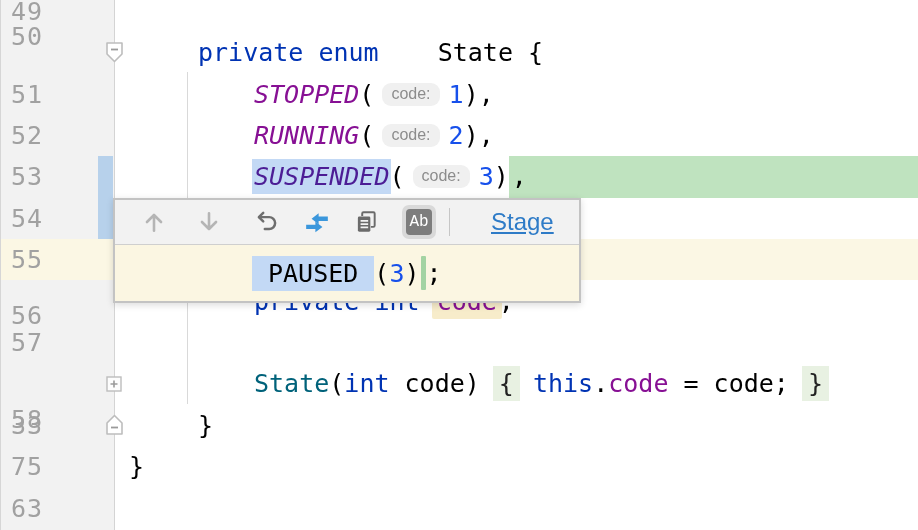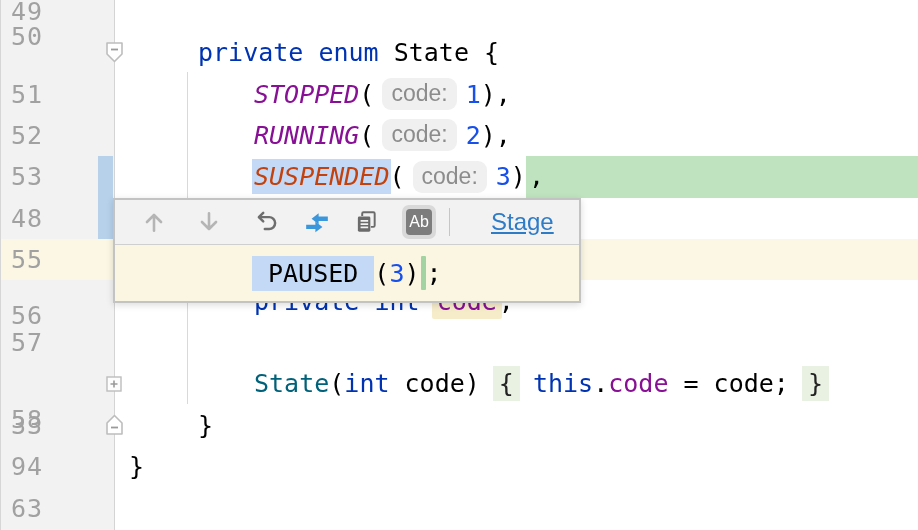--- a/index.html
+++ b/index.html
@@ -19,28 +19,28 @@
     position:absolute; left:10px; height:41.4px; display:flex; align-items:center;
     color:#a1a1a1; z-index:3; letter-spacing:1px;
   }
   .code-row {
     position:absolute; height:41.4px; display:flex; align-items:center;
     white-space:pre; z-index:3;
   }
   .seg-kw { color:#0033b3; }
   .seg-plain { color:#000000; }
   .seg-const { color:#871094; font-style:italic; }
-  .seg-constsel { color:#c2410c; font-style:italic; background:#c3d9f5; padding:3px 2px; margin:0 -2px; }
+  .seg-constsel { color:#4c1d95; font-style:italic; background:#c3d9f5; padding:3px 2px; margin:0 -2px; }
   .seg-num { color:#1750eb; }
   .seg-method { color:#00627a; }
   .seg-field { color:#871094; }
   .seg-fieldhl { color:#871094; background:#f7ecca; padding:3px 5px; margin:0 -3px; border-radius:2px; }
   .seg-bracehl { color:#222; background:#e8f1e2; padding:3px 6px; margin:0 -2px; }
   .seg-hint {
-    font-family:"Liberation Sans", sans-serif; font-size:23px; color:#8c8c8c;
+    font-family:"Liberation Sans", sans-serif; font-size:16px; color:#8c8c8c;
     background:#f0f0f0; border-radius:9px; padding:2px 9px 3px; margin:0 9px 0 8px;
   }
   .green-fill { flex:1; align-self:stretch; background:#bfe3bf; display:flex; align-items:center; padding-left:3px; color:#000; }
   
   .fold { position:absolute; z-index:4; }
   
   .popup {
     position:absolute; left:112px; top:198px; width:468px; height:105px;
     border:2px solid #c3c3c3; background:#f2f2f2; z-index:10;
     box-shadow:0 2px 7px rgba(0,0,0,0.14);
@@ -54,21 +54,21 @@
   .tb-down { margin-left:29px; }
   .tb-undo { margin-left:32px; }
   .tb-diff { margin-left:24px; }
   .tb-copy { margin-left:23px; }
   .ab-outer {
     margin-left:23px; width:34px; height:34px; border-radius:7px; background:#d9d9d9;
     display:flex; align-items:center; justify-content:center; cursor:pointer; flex:0 0 auto;
   }
   .ab-inner {
     width:26px; height:26px; border-radius:4px; background:#7d7d7d; color:#fff;
-    font-family:Liberation Sans, sans-serif; font-size:16px;
+    font-family:Liberation Mono, monospace; font-size:16px;
     display:flex; align-items:center; justify-content:center;
   }
   .tb-sep { margin-left:13px; width:1px; height:28px; background:#c6c6c6; flex:0 0 auto; }
   .stage-link {
     margin-left:41px; font-family:"Liberation Sans", sans-serif; font-size:24px;
     color:#2e7bc7; text-decoration:underline; cursor:pointer; flex:0 0 auto;
   }
   .popup-code {
     height:56px; background:#fbf6e2; display:flex; align-items:center;
     padding-left:137px; white-space:pre;
@@ -83,37 +83,37 @@
 
   <div class="gutter"></div>
   <div class="caret-row" id="caret-row" style="top: 239px;"></div>
   <div class="change-stripe" id="change-stripe" style="top: 156.2px; height: 82.8px;"></div>
   <div class="gutter-border"></div>
   <div class="indent-guide" id="indent-guide" style="left: 186px; top: 72px; height: 332px;"></div>
 
   <div id="rows-container">
       <div class="line-number" style="top: -9.4px;">49</div>
       <div class="line-number" style="top: 16px;">50</div>
-      <div class="code-row" style="top: 32px; left: 197px;"><span class="seg-kw">private enum</span><span class="seg-plain"> State {</span></div>
+      <div class="code-row" style="top: 32px; left: 197px; gap: 44px;"><span class="seg-kw">private enum</span><span class="seg-plain"> State {</span></div>
       <div class="line-number" style="top: 73.4px;">51</div>
       <div class="code-row" style="top: 73.4px; left: 253px; justify-content: space-between;"><span class="seg-const">STOPPED</span><span class="seg-plain">(</span><span class="seg-hint">code:</span><span class="seg-num">1</span><span class="seg-plain">),</span></div>
       <div class="line-number" style="top: 114.8px;">52</div>
       <div class="code-row" style="top: 114.8px; left: 253px;"><span class="seg-const">RUNNING</span><span class="seg-plain">(</span><span class="seg-hint">code:</span><span class="seg-num">2</span><span class="seg-plain">),</span></div>
       <div class="line-number" style="top: 156.2px;">53</div>
       <div class="code-row" style="top: 156.2px; left: 253px; right: 0px;"><span class="seg-constsel">SUSPENDED</span><span class="seg-plain">(</span><span class="seg-hint">code:</span><span class="seg-num">3</span><span class="seg-plain">)</span><span class="green-fill">,</span></div>
-      <div class="line-number" style="top: 197.6px;">48</div>
+      <div class="line-number" style="top: 197.6px;">54</div>
       <div class="line-number" style="top: 239px;">55</div>
       <div class="line-number" style="top: 295px;">56</div>
       <div class="code-row" style="top: 280.4px; left: 253px;"><span class="seg-kw">private int</span><span class="seg-plain"> </span><span class="seg-fieldhl">code</span><span class="seg-plain">;</span></div>
       <div class="line-number" style="top: 321.8px;">57</div>
       <div class="line-number" style="top: 351px; margin-top: 48px;">58</div>
       <div class="code-row" style="top: 363.2px; left: 253px;"><span class="seg-method">State</span><span class="seg-plain">(</span><span class="seg-kw">int</span><span class="seg-plain"> code) </span><span class="seg-bracehl">{</span><span class="seg-plain"> </span><span class="seg-kw">this</span><span class="seg-plain">.</span><span class="seg-field">code</span><span class="seg-plain"> = code; </span><span class="seg-bracehl">}</span></div>
       <div class="line-number" style="top: 404.6px;">33</div>
       <div class="code-row" style="top: 404.6px; left: 197px;"><span class="seg-plain">}</span></div>
-      <div class="line-number" style="top: 446px;">94</div>
+      <div class="line-number" style="top: 446px;">75</div>
       <div class="code-row" style="top: 446px; left: 128px;"><span class="seg-plain">}</span></div>
       <div class="line-number" style="top: 487.4px;">63</div>
     </div>
 
   <svg class="fold" style="left:104px; top:41px;" width="19" height="22" viewBox="0 0 19 22">
     <path d="M2 2 H17 V13 L9.5 20.5 L2 13 Z" fill="#ffffff" stroke="#bdbdbd" stroke-width="1.6" stroke-linejoin="round"></path>
     <path d="M6 8.5 H13" stroke="#9a9a9a" stroke-width="1.8"></path>
   </svg>
   <svg class="fold" style="left:105px; top:376px;" width="16" height="16" viewBox="0 0 16 16">
     <rect x="1" y="1" width="14" height="14" fill="#fdfdfd" stroke="#bdbdbd" stroke-width="1.4"></rect>

